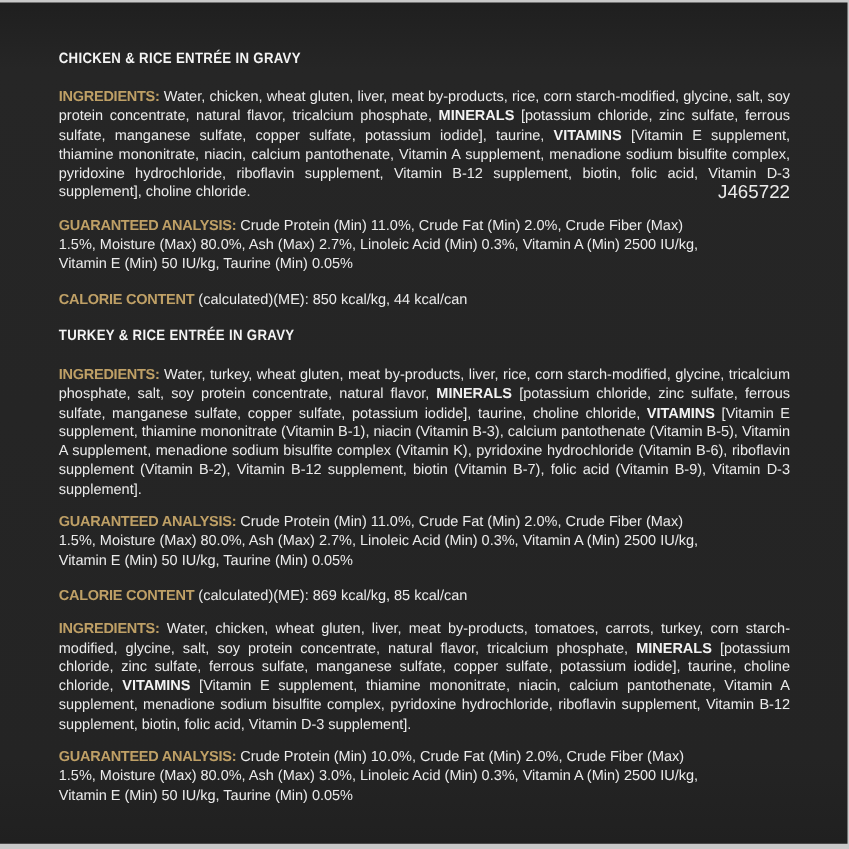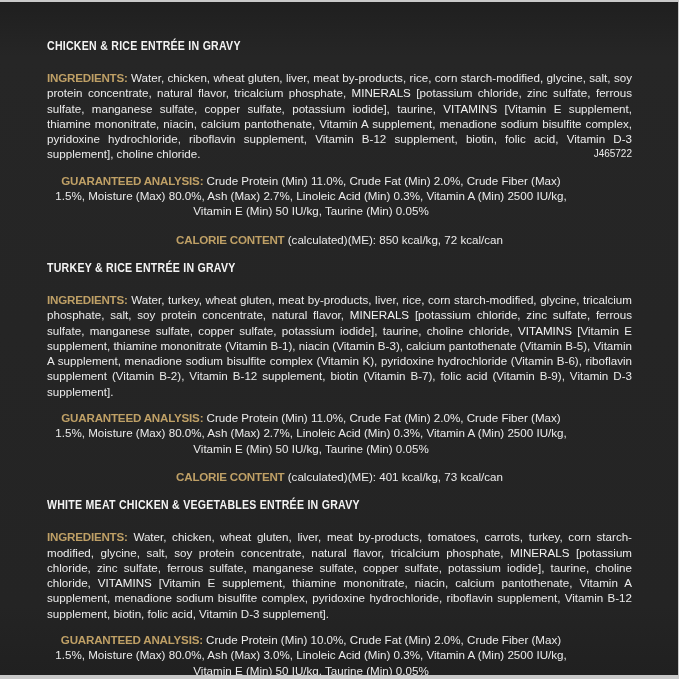--- a/index.html
+++ b/index.html
@@ -38,40 +38,40 @@
     color:var(--title);
     letter-spacing:0.3px;
     white-space:nowrap;
     line-height:20px;
   }
   .title .condense{
     display:inline-block;
     transform:scaleX(0.88);
     transform-origin:left center;
   }
-  p{margin:0;text-align:center;}
+  p{margin:0;}
   .body-text{
     font-size:11.6px;
     line-height:15.3px;
     color:var(--text);
   }
   .ingredients{
     text-align:justify;
   }
   .label{
     color:var(--accent);
     font-weight:bold;
     letter-spacing:-0.2px;
   }
   .ingredients b, .analysis b{
-    font-weight:normal;
+    font-weight:bold;
     color:#f3f3f3;
   }
   .code{
-    font-size:10px;
+    font-size:15px;
     line-height:15.3px;
     text-align:right;
     margin-top:-15.3px; 
     color:var(--text);
   }
   .analysis{
     margin-top:11px;
     max-width:528px;
   }
   .calorie{
@@ -90,42 +90,41 @@
         <span class="label">INGREDIENTS:</span>
         <span><span>Water, chicken, wheat gluten, liver, meat by-products, rice, corn starch-modified, glycine, salt, soy protein concentrate, natural flavor, tricalcium phosphate, </span><b>MINERALS</b><span> [potassium chloride, zinc sulfate, ferrous sulfate, manganese sulfate, copper sulfate, potassium iodide], taurine, </span><b>VITAMINS</b><span> [Vitamin E supplement, thiamine mononitrate, niacin, calcium pantothenate, Vitamin A supplement, menadione sodium bisulfite complex, pyridoxine hydrochloride, riboflavin supplement, Vitamin B-12 supplement, biotin, folic acid, Vitamin D-3 supplement], choline chloride.</span></span>
       </p>
       <div class="code">J465722</div>
       <p class="body-text analysis">
         <span class="label">GUARANTEED ANALYSIS:</span>
         <span>Crude Protein (Min) 11.0%, Crude Fat (Min) 2.0%, Crude Fiber (Max) 1.5%, Moisture (Max) 80.0%, Ash (Max) 2.7%, Linoleic Acid (Min) 0.3%, Vitamin A (Min) 2500 IU/kg, Vitamin E (Min) 50 IU/kg, Taurine (Min) 0.05%</span>
       </p>
       <p class="body-text calorie">
         <span class="label">CALORIE CONTENT</span>
-        <span>(calculated)(ME): 850 kcal/kg, 72 kcal/can</span>
+        <span>(calculated)(ME): 850 kcal/kg, 44 kcal/can</span>
       </p>
     </section>
 
     <section class="product">
       <h2 class="title"><span class="condense">TURKEY &amp; RICE ENTRÉE IN GRAVY</span></h2>
       <p class="body-text ingredients">
         <span class="label">INGREDIENTS:</span>
         <span><span>Water, turkey, wheat gluten, meat by-products, liver, rice, corn starch-modified, glycine, tricalcium phosphate, salt, soy protein concentrate, natural flavor, </span><b>MINERALS</b><span> [potassium chloride, zinc sulfate, ferrous sulfate, manganese sulfate, copper sulfate, potassium iodide], taurine, choline chloride, </span><b>VITAMINS</b><span> [Vitamin E supplement, thiamine mononitrate (Vitamin B-1), niacin (Vitamin B-3), calcium pantothenate (Vitamin B-5), Vitamin A supplement, menadione sodium bisulfite complex (Vitamin K), pyridoxine hydrochloride (Vitamin B-6), riboflavin supplement (Vitamin B-2), Vitamin B-12 supplement, biotin (Vitamin B-7), folic acid (Vitamin B-9), Vitamin D-3 supplement].</span></span>
       </p>
       <p class="body-text analysis">
         <span class="label">GUARANTEED ANALYSIS:</span>
         <span>Crude Protein (Min) 11.0%, Crude Fat (Min) 2.0%, Crude Fiber (Max) 1.5%, Moisture (Max) 80.0%, Ash (Max) 2.7%, Linoleic Acid (Min) 0.3%, Vitamin A (Min) 2500 IU/kg, Vitamin E (Min) 50 IU/kg, Taurine (Min) 0.05%</span>
       </p>
       <p class="body-text calorie">
         <span class="label">CALORIE CONTENT</span>
-        <span>(calculated)(ME): 401 kcal/kg, 73 kcal/can</span>
+        <span>(calculated)(ME): 869 kcal/kg, 85 kcal/can</span>
       </p>
     </section>
 
     <section class="product">
-      <h2 class="title"><span class="condense">WHITE MEAT CHICKEN &amp; VEGETABLES ENTRÉE IN GRAVY</span></h2>
       <p class="body-text ingredients">
         <span class="label">INGREDIENTS:</span>
         <span><span>Water, chicken, wheat gluten, liver, meat by-products, tomatoes, carrots, turkey, corn starch-modified, glycine, salt, soy protein concentrate, natural flavor, tricalcium phosphate, </span><b>MINERALS</b><span> [potassium chloride, zinc sulfate, ferrous sulfate, manganese sulfate, copper sulfate, potassium iodide], taurine, choline chloride, </span><b>VITAMINS</b><span> [Vitamin E supplement, thiamine mononitrate, niacin, calcium pantothenate, Vitamin A supplement, menadione sodium bisulfite complex, pyridoxine hydrochloride, riboflavin supplement, Vitamin B-12 supplement, biotin, folic acid, Vitamin D-3 supplement].</span></span>
       </p>
       <p class="body-text analysis">
         <span class="label">GUARANTEED ANALYSIS:</span>
         <span>Crude Protein (Min) 10.0%, Crude Fat (Min) 2.0%, Crude Fiber (Max) 1.5%, Moisture (Max) 80.0%, Ash (Max) 3.0%, Linoleic Acid (Min) 0.3%, Vitamin A (Min) 2500 IU/kg, Vitamin E (Min) 50 IU/kg, Taurine (Min) 0.05%</span>
       </p>
 
     </section>

